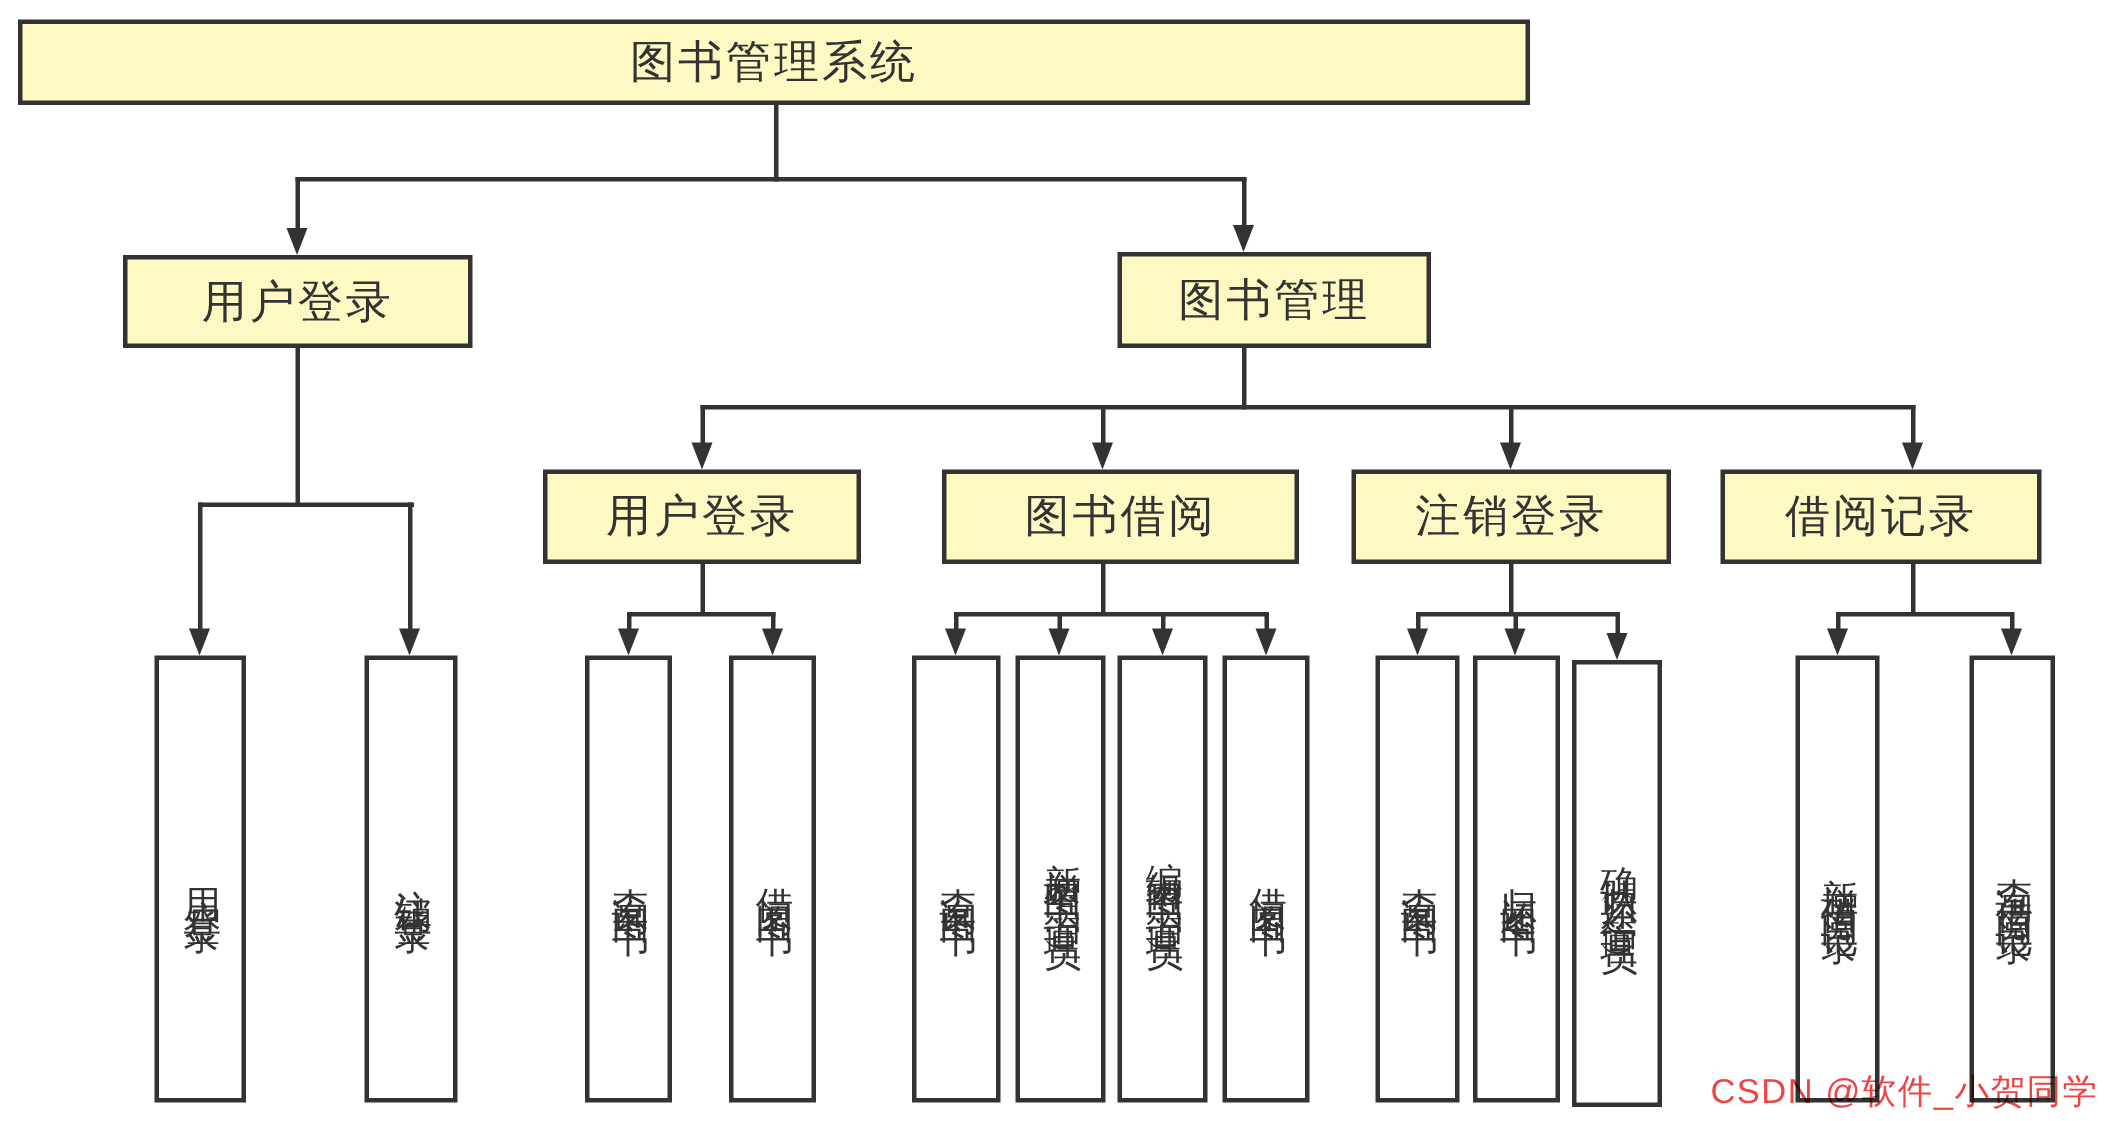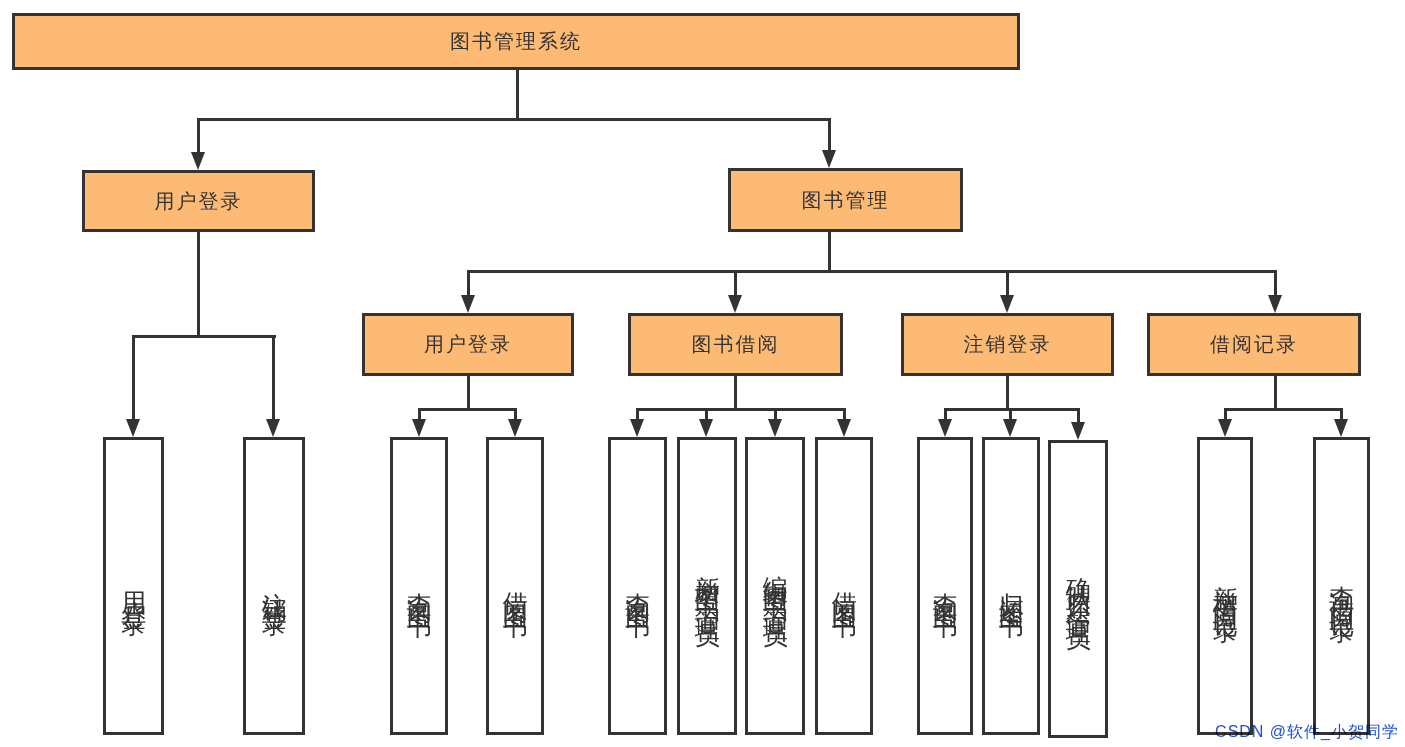--- a/index.html
+++ b/index.html
@@ -8,26 +8,26 @@
     width: 1405px;
     height: 747px;
     background: #ffffff;
     font-family: "Liberation Sans", sans-serif;
     overflow: hidden;
   }
   .hbox {
     position: absolute;
     box-sizing: border-box;
     border: 3px solid #333333;
-    background: #fdba74;
+    background: #fef9c3;
     display: flex;
     align-items: center;
     justify-content: center;
     color: #333333;
-    font-size: 20px;
+    font-size: 30px;
     letter-spacing: 2px;
     z-index: 2;
   }
   .vbox {
     position: absolute;
     box-sizing: border-box;
     border: 3px solid #333333;
     background: #ffffff;
     top: 437px;
     height: 298px;
@@ -54,22 +54,22 @@
     height: 0;
     border-left: 7px solid transparent;
     border-right: 7px solid transparent;
     border-top: 18px solid #333333;
     z-index: 1;
   }
   .watermark {
     position: absolute;
     right: 6px;
     bottom: 4px;
-    color: #1d4ed8;
-    font-size: 16px;
+    color: #ef4444;
+    font-size: 23px;
     letter-spacing: 1px;
     mix-blend-mode: multiply;
     z-index: 5;
     white-space: nowrap;
   }
 </style>
 </head>
 <body>
 
 <div class="canvas">
@@ -81,21 +81,21 @@
   <div class="line" style="left:516px; top:70px;  width:3px;   height:51px"></div>
   <div class="line" style="left:197px; top:118px; width:634px; height:3px"></div>
   <div class="line" style="left:197px; top:118px; width:3px;   height:36px"></div>
   <div class="arrow" style="left:191px; top:152px"></div>
   <div class="line" style="left:828px; top:118px; width:3px;   height:34px"></div>
   <div class="arrow" style="left:822px; top:150px"></div>
 
   <div class="hbox" style="left:82px; top:170px; width:233px; height:62px">
     <span>用户登录</span>
   </div>
-  <div class="hbox" style="left:728px; top:168px; width:235px; height:64px">
+  <div class="hbox" style="left:745px; top:168px; width:209px; height:64px">
     <span>图书管理</span>
   </div>
 
   <div class="line" style="left:197px; top:232px; width:3px;   height:106px"></div>
   <div class="line" style="left:132px; top:335px; width:144px; height:3px"></div>
   <div class="line" style="left:132px; top:335px; width:3px;   height:86px"></div>
   <div class="arrow" style="left:126px; top:419px"></div>
   <div class="line" style="left:272px; top:335px; width:3px;   height:86px"></div>
   <div class="arrow" style="left:266px; top:419px"></div>
 
@@ -106,21 +106,21 @@
   <div class="line" style="left:734px;  top:270px; width:3px;   height:28px"></div>
   <div class="arrow" style="left:728px;  top:295px"></div>
   <div class="line" style="left:1006px; top:270px; width:3px;   height:28px"></div>
   <div class="arrow" style="left:1000px; top:295px"></div>
   <div class="line" style="left:1274px; top:270px; width:3px;   height:28px"></div>
   <div class="arrow" style="left:1268px; top:295px"></div>
 
   <div class="hbox" style="left:362px; top:313px; width:212px; height:63px">
     <span>用户登录</span>
   </div>
-  <div class="hbox" style="left:628px; top:313px; width:215px; height:63px">
+  <div class="hbox" style="left:628px; top:313px; width:238px; height:63px">
     <span>图书借阅</span>
   </div>
   <div class="hbox" style="left:901px; top:313px; width:213px; height:63px">
     <span>注销登录</span>
   </div>
   <div class="hbox" style="left:1147px; top:313px; width:214px; height:63px">
     <span>借阅记录</span>
   </div>
 
   <div class="line" style="left:467px; top:376px; width:3px;   height:34px"></div>

